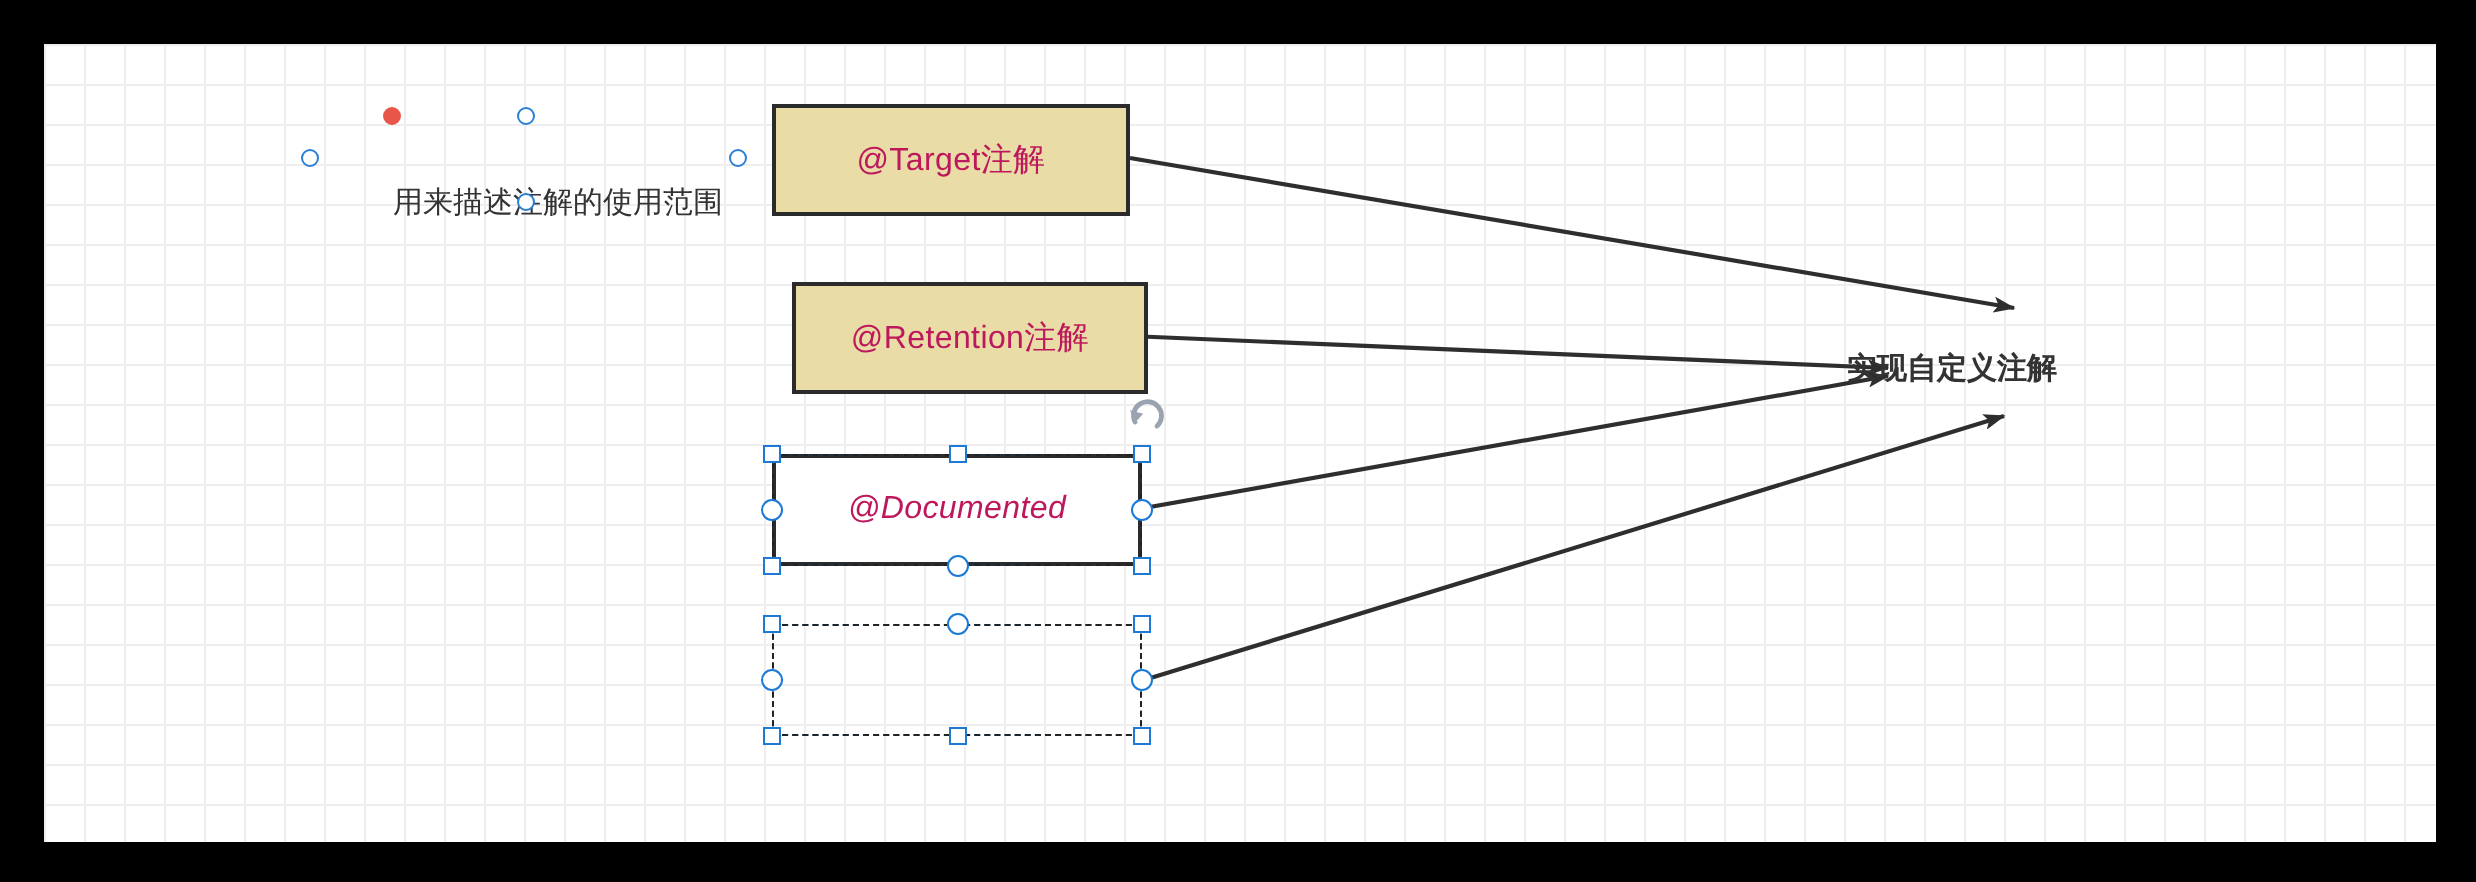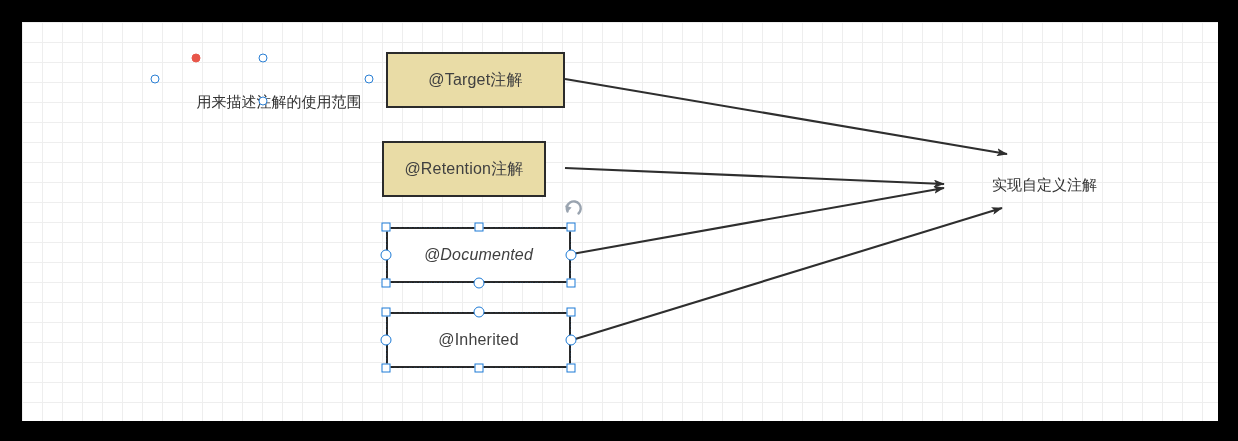--- a/index.html
+++ b/index.html
@@ -43,21 +43,21 @@
   }
 
   
   .node {
     position: absolute;
     box-sizing: border-box;
     display: flex;
     align-items: center;
     justify-content: center;
     font-size: 16px;
-    color: #404040;
+    color: #be185d;
     letter-spacing: 0.2px;
   }
   .node.fill-yellow {
     background: #e9dca6;
     border: 2px solid #2b2b2b;
   }
   .node.fill-white {
     background: #ffffff;
     border: 2px solid #2b2b2b;
   }
@@ -148,43 +148,40 @@
       </g>
 
       <g>
         <line x1="550" y1="318" x2="980" y2="186" stroke="#2e2e2e" stroke-width="2.1" marker-end="url(#arrowhead)"></line>
       </g>
     </svg>
 
     <div class="text-label" style="left:147px; top:69px; width:220px;">用来描述注解的使用范围</div>
 
 
-    <div class="text-label" style="left:935px; top:152px; width:140px; text-align:right;">实现自定义注解</div>
+    <div class="text-label" style="left:884px; top:152px; width:140px; text-align:center;font-weight:bold;">实现自定义注解</div>
 
     <div class="cp-dot red" style="left:174px; top:36px;"></div>
     <div class="cp-dot" style="left:133px; top:57px;"></div>
     <div class="cp-dot" style="left:241px; top:36px;"></div>
     <div class="cp-dot" style="left:241px; top:79px;"></div>
     <div class="cp-dot" style="left:347px; top:57px;"></div>
 
     <div class="node fill-yellow" style="left:364px; top:30px; width:179px; height:56px;">
       <span>@Target注解</span>
     </div>
 
-    <div class="node fill-yellow" style="left:360px; top:119px; width:164px; height:56px;">
+    <div class="node fill-yellow" style="left:374px; top:119px; width:178px; height:56px;">
       <span>@Retention注解</span>
     </div>
 
     <div class="node fill-white" style="left:364px; top:205px; width:185px; height:56px;font-style:italic;">
       <span>@Documented</span>
     </div>
 
-    <div class="node fill-white" style="left:364px; top:290px; width:185px; height:56px;">
-      <span>@Inherited</span>
-    </div>
 
     <div class="sel-outline" style="left:364px; top:205px; width:185px; height:56px;"></div>
 
     <div class="handle-sq" style="left:364px; top:205px;"></div>
     <div class="handle-sq" style="left:456.5px; top:205px;"></div>
     <div class="handle-sq" style="left:549px; top:205px;"></div>
     <div class="handle-sq" style="left:364px; top:261px;"></div>
     <div class="handle-sq" style="left:549px; top:261px;"></div>
     <div class="handle-ci" style="left:364px; top:233px;"></div>
     <div class="handle-ci" style="left:549px; top:233px;"></div>

